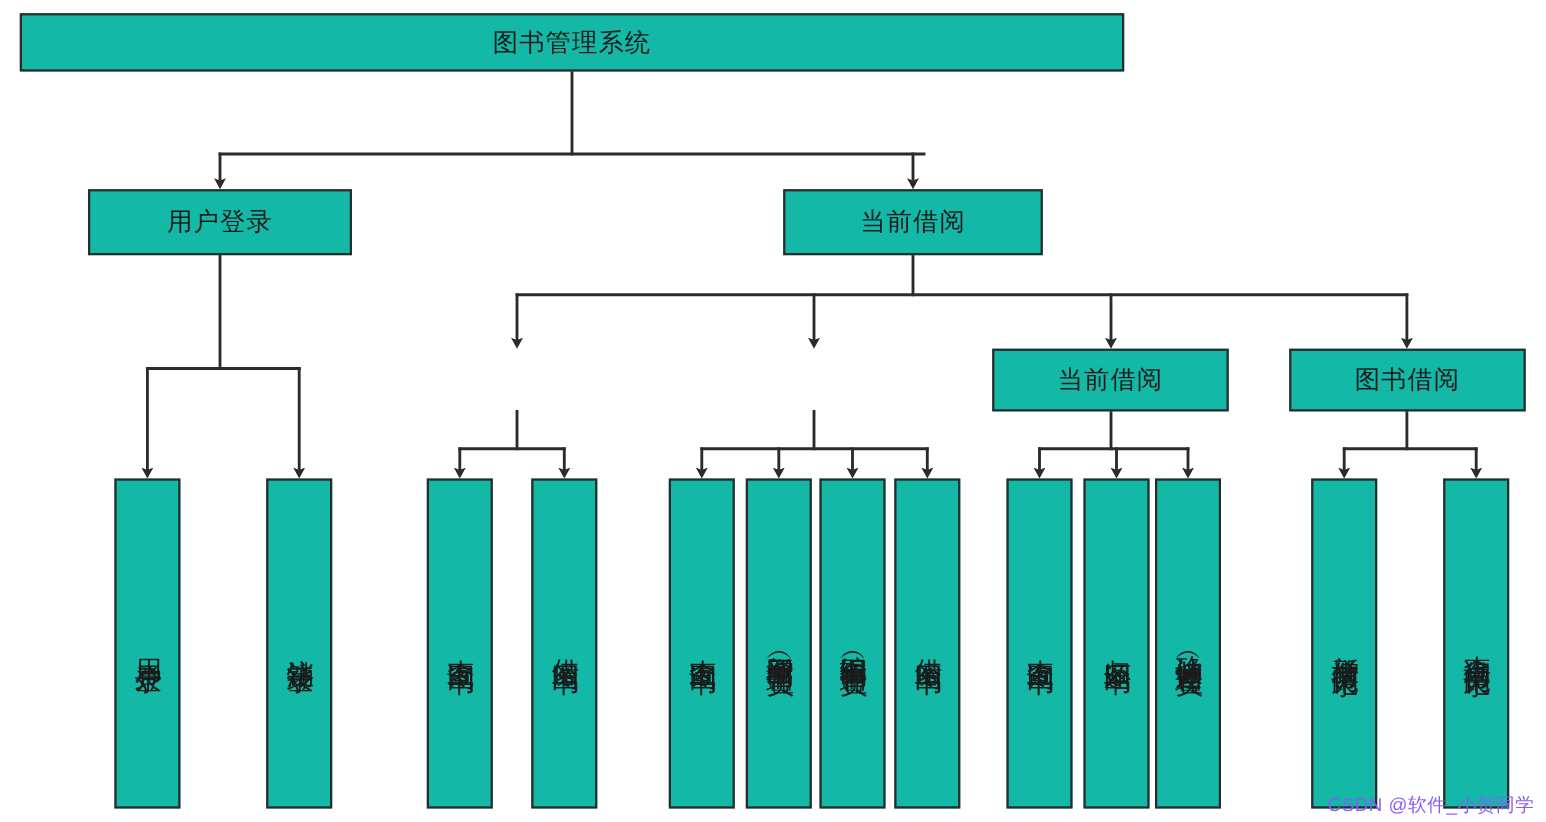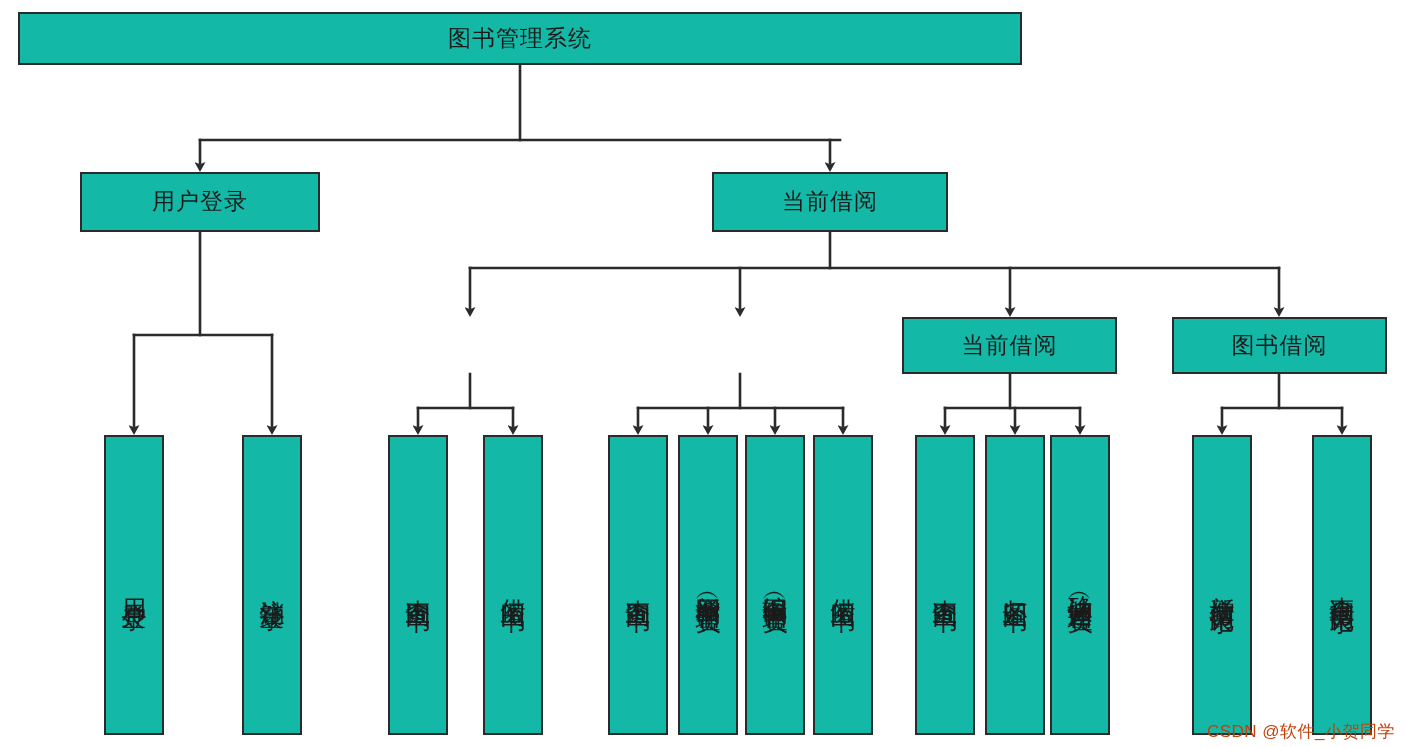--- a/index.html
+++ b/index.html
@@ -54,21 +54,21 @@
     display:block;
   }
   .node.v.tall .lbl{
     letter-spacing:2px;
   }
   .watermark{
     position:absolute;
     right:10px;
     bottom:4px;
     font-size:17px;
-    color:#c2410c;
+    color:#8b5cf6;
     white-space:nowrap;
     letter-spacing:0.5px;
     user-select:none;
   }
 </style>
 </head>
 <body>
 
 <div id="canvas">
 

